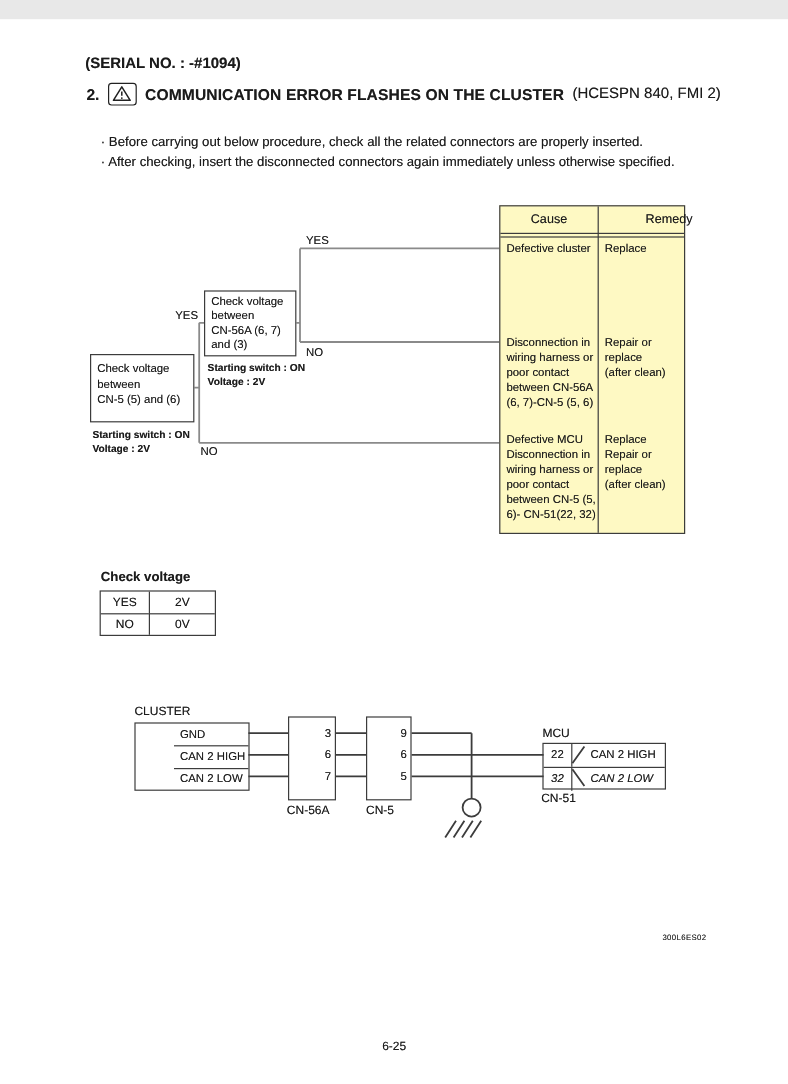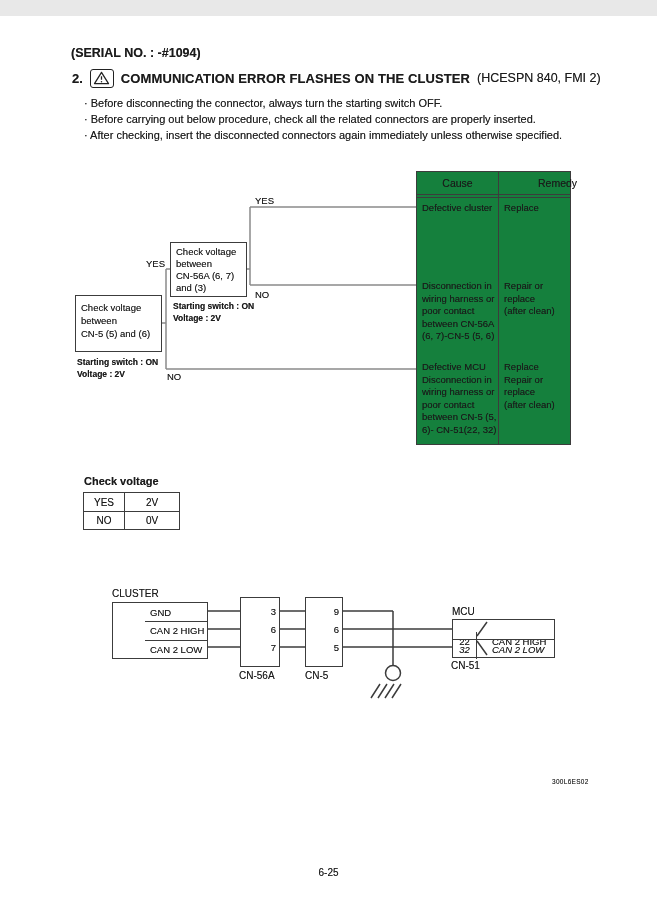--- a/index.html
+++ b/index.html
@@ -15,21 +15,21 @@
   svg.layer{position:absolute;left:0;top:0;pointer-events:none;}
   
   .title-row{position:absolute;left:72px;top:52px;display:flex;align-items:center;gap:7px;height:20px;}
   .warn-box{width:24px;height:19px;border:1.2px solid #222;border-radius:3px;display:flex;align-items:center;justify-content:center;box-sizing:border-box;}
   .note{position:absolute;left:84px;font-size:11px;color:#1b1b1b;}
   
   .flowbox{font-size:9.5px;line-height:12.5px;padding:5px 4px 0 5px;}
   .cond{position:absolute;font-size:8.5px;font-weight:bold;line-height:11.5px;white-space:pre-line;}
   .yn{position:absolute;font-size:9.5px;}
   
-  .crt{position:absolute;left:416px;top:155px;width:155px;height:274px;border:1.8px solid #3c3c3c;box-sizing:border-box;background:#15803d;}
+  .crt{position:absolute;left:416px;top:155px;width:155px;height:274px;border:1.8px solid #3c3c3c;box-sizing:border-box;background:#fef9c3;}
   .crt .vdiv{position:absolute;left:81px;top:0;bottom:0;width:0;border-left:1.5px solid #3c3c3c;}
   .crt .hdr{position:absolute;left:0;right:0;top:0;height:22px;border-bottom:4px double #3c3c3c;}
   .crt .hcell{position:absolute;top:0;height:22px;line-height:22px;text-align:center;font-size:10.5px;}
   .crt .ccell{position:absolute;left:5px;width:76px;font-size:9.5px;line-height:12.6px;}
   .crt .rcell{position:absolute;left:87px;width:66px;font-size:9.5px;line-height:12.6px;}
   
   .cvt{position:absolute;left:83px;top:476px;width:97px;height:38px;border:1.5px solid #3c3c3c;box-sizing:border-box;display:grid;grid-template-columns:40px 1fr;grid-template-rows:1fr 1fr;}
   .cvt>div{display:flex;align-items:center;justify-content:center;font-size:10px;}
   .cvt .c2{border-left:1.3px solid #3c3c3c;}
   .cvt .r2{border-top:1.3px solid #3c3c3c;}
@@ -82,21 +82,20 @@
       <svg width="17" height="14" viewBox="0 0 24 20">
         <path d="M12 2 L22 18 H2 Z" fill="none" stroke="#222" stroke-width="1.8" stroke-linejoin="round"></path>
         <line x1="12" y1="7.5" x2="12" y2="12.5" stroke="#222" stroke-width="1.8"></line>
         <circle cx="12" cy="15.3" r="1.1" fill="#222"></circle>
       </svg>
     </span>
     <span class="b" style="font-size:13px;letter-spacing:.1px;">COMMUNICATION ERROR FLASHES ON THE CLUSTER</span>
     <span style="font-size:12.5px;">(HCESPN 840, FMI 2)</span>
   </div>
 
-  <div class="note" style="top:81px;">· Before disconnecting the connector, always turn the starting switch OFF.</div>
   <div class="note" style="top:97px;">· Before carrying out below procedure, check all the related connectors are properly inserted.</div>
   <div class="note" style="top:113px;">· After checking, insert the disconnected connectors again immediately unless otherwise specified.</div>
 
   <div class="box flowbox pre" style="left:75px;top:279px;width:87px;height:57px;line-height:13px;">Check voltage
 between
 CN-5 (5) and (6)</div>
   <div class="cond" style="left:77px;top:341px;">Starting switch : ON
 Voltage : 2V</div>
 
   <div class="box flowbox pre" style="left:170px;top:226px;width:77px;height:55px;padding-top:3px;line-height:12px;">Check voltage
@@ -161,21 +160,21 @@
 
   <div class="conn" style="left:305px;top:581px;width:38px;height:70px;">
     <span class="pin" style="top:8px;">9</span>
     <span class="pin" style="top:26px;">6</span>
     <span class="pin" style="top:44px;">5</span>
   </div>
   <div class="t small-label" style="left:305px;top:654px;">CN-5</div>
 
   <div class="t small-label" style="left:452px;top:590px;">MCU</div>
   <div class="mcu">
-    <div class="row" style="top:12px;">
+    <div class="row" style="top:0;">
       <div class="pincol">22</div>
       <div class="sig">CAN 2 HIGH</div>
     </div>
     <div class="row r2">
       <div class="pincol">32</div>
       <div class="sig">CAN 2 LOW</div>
     </div>
   </div>
   <div class="t small-label" style="left:451px;top:644px;">CN-51</div>
 

